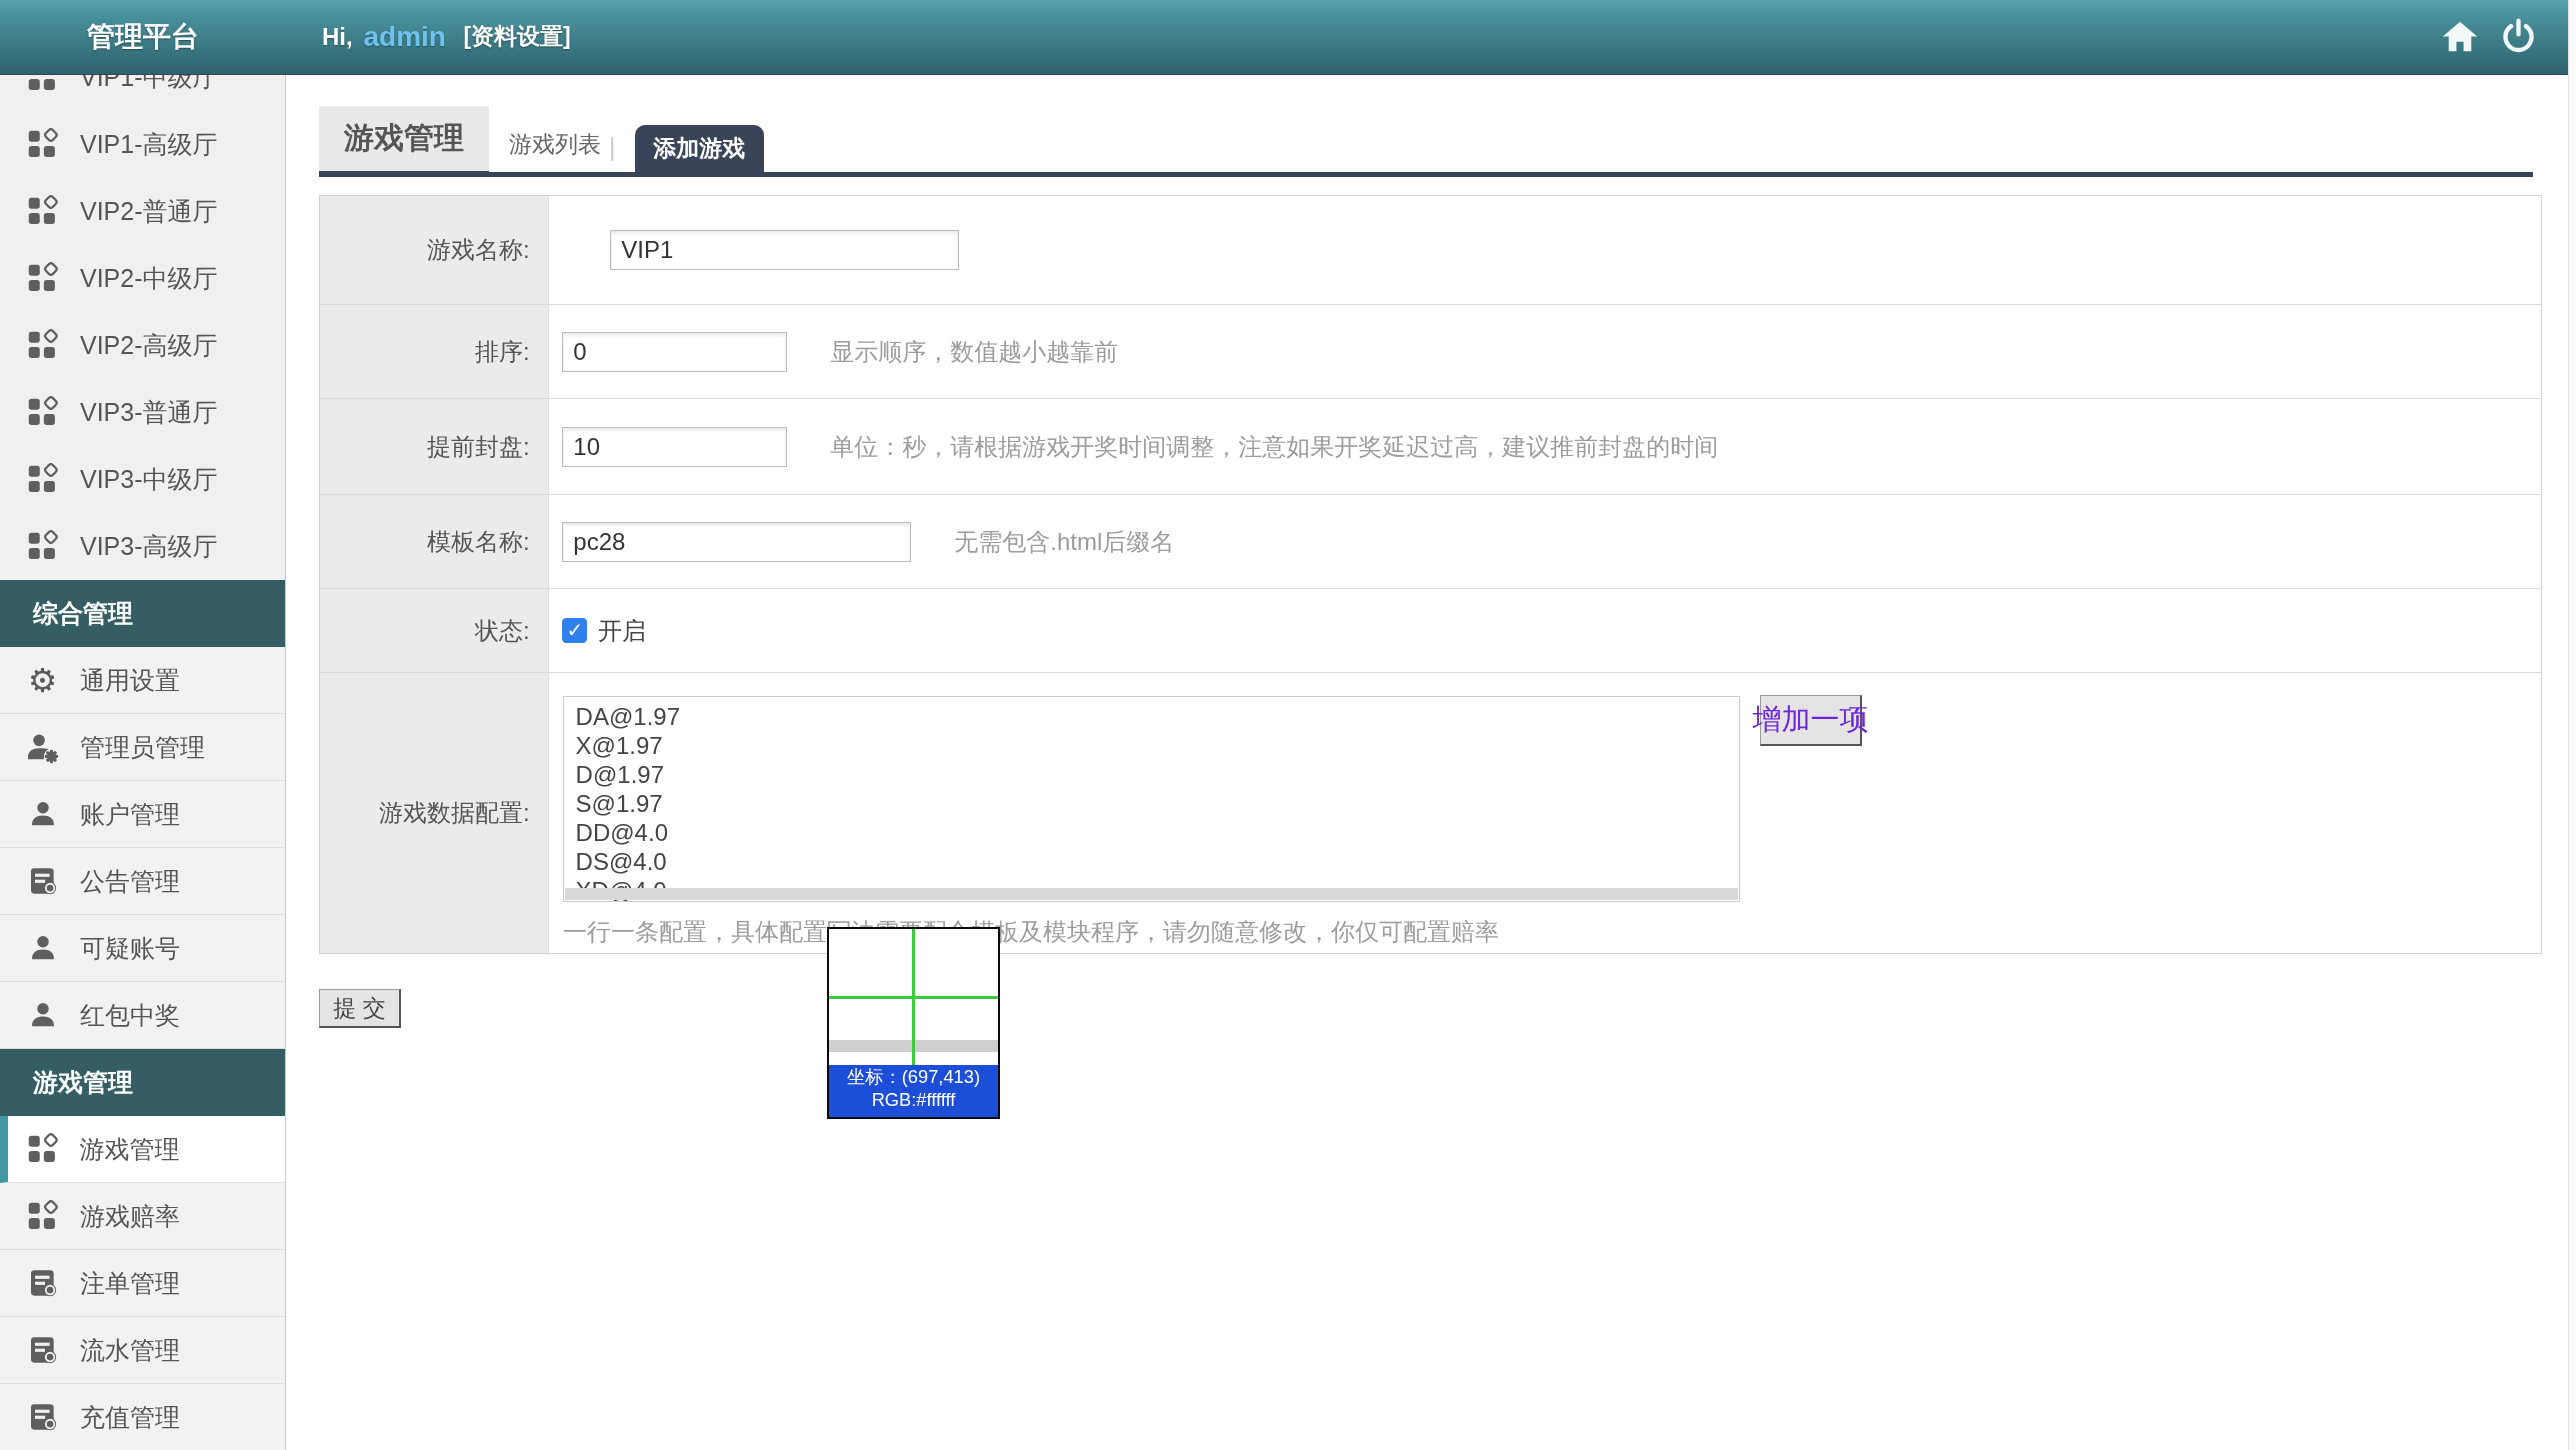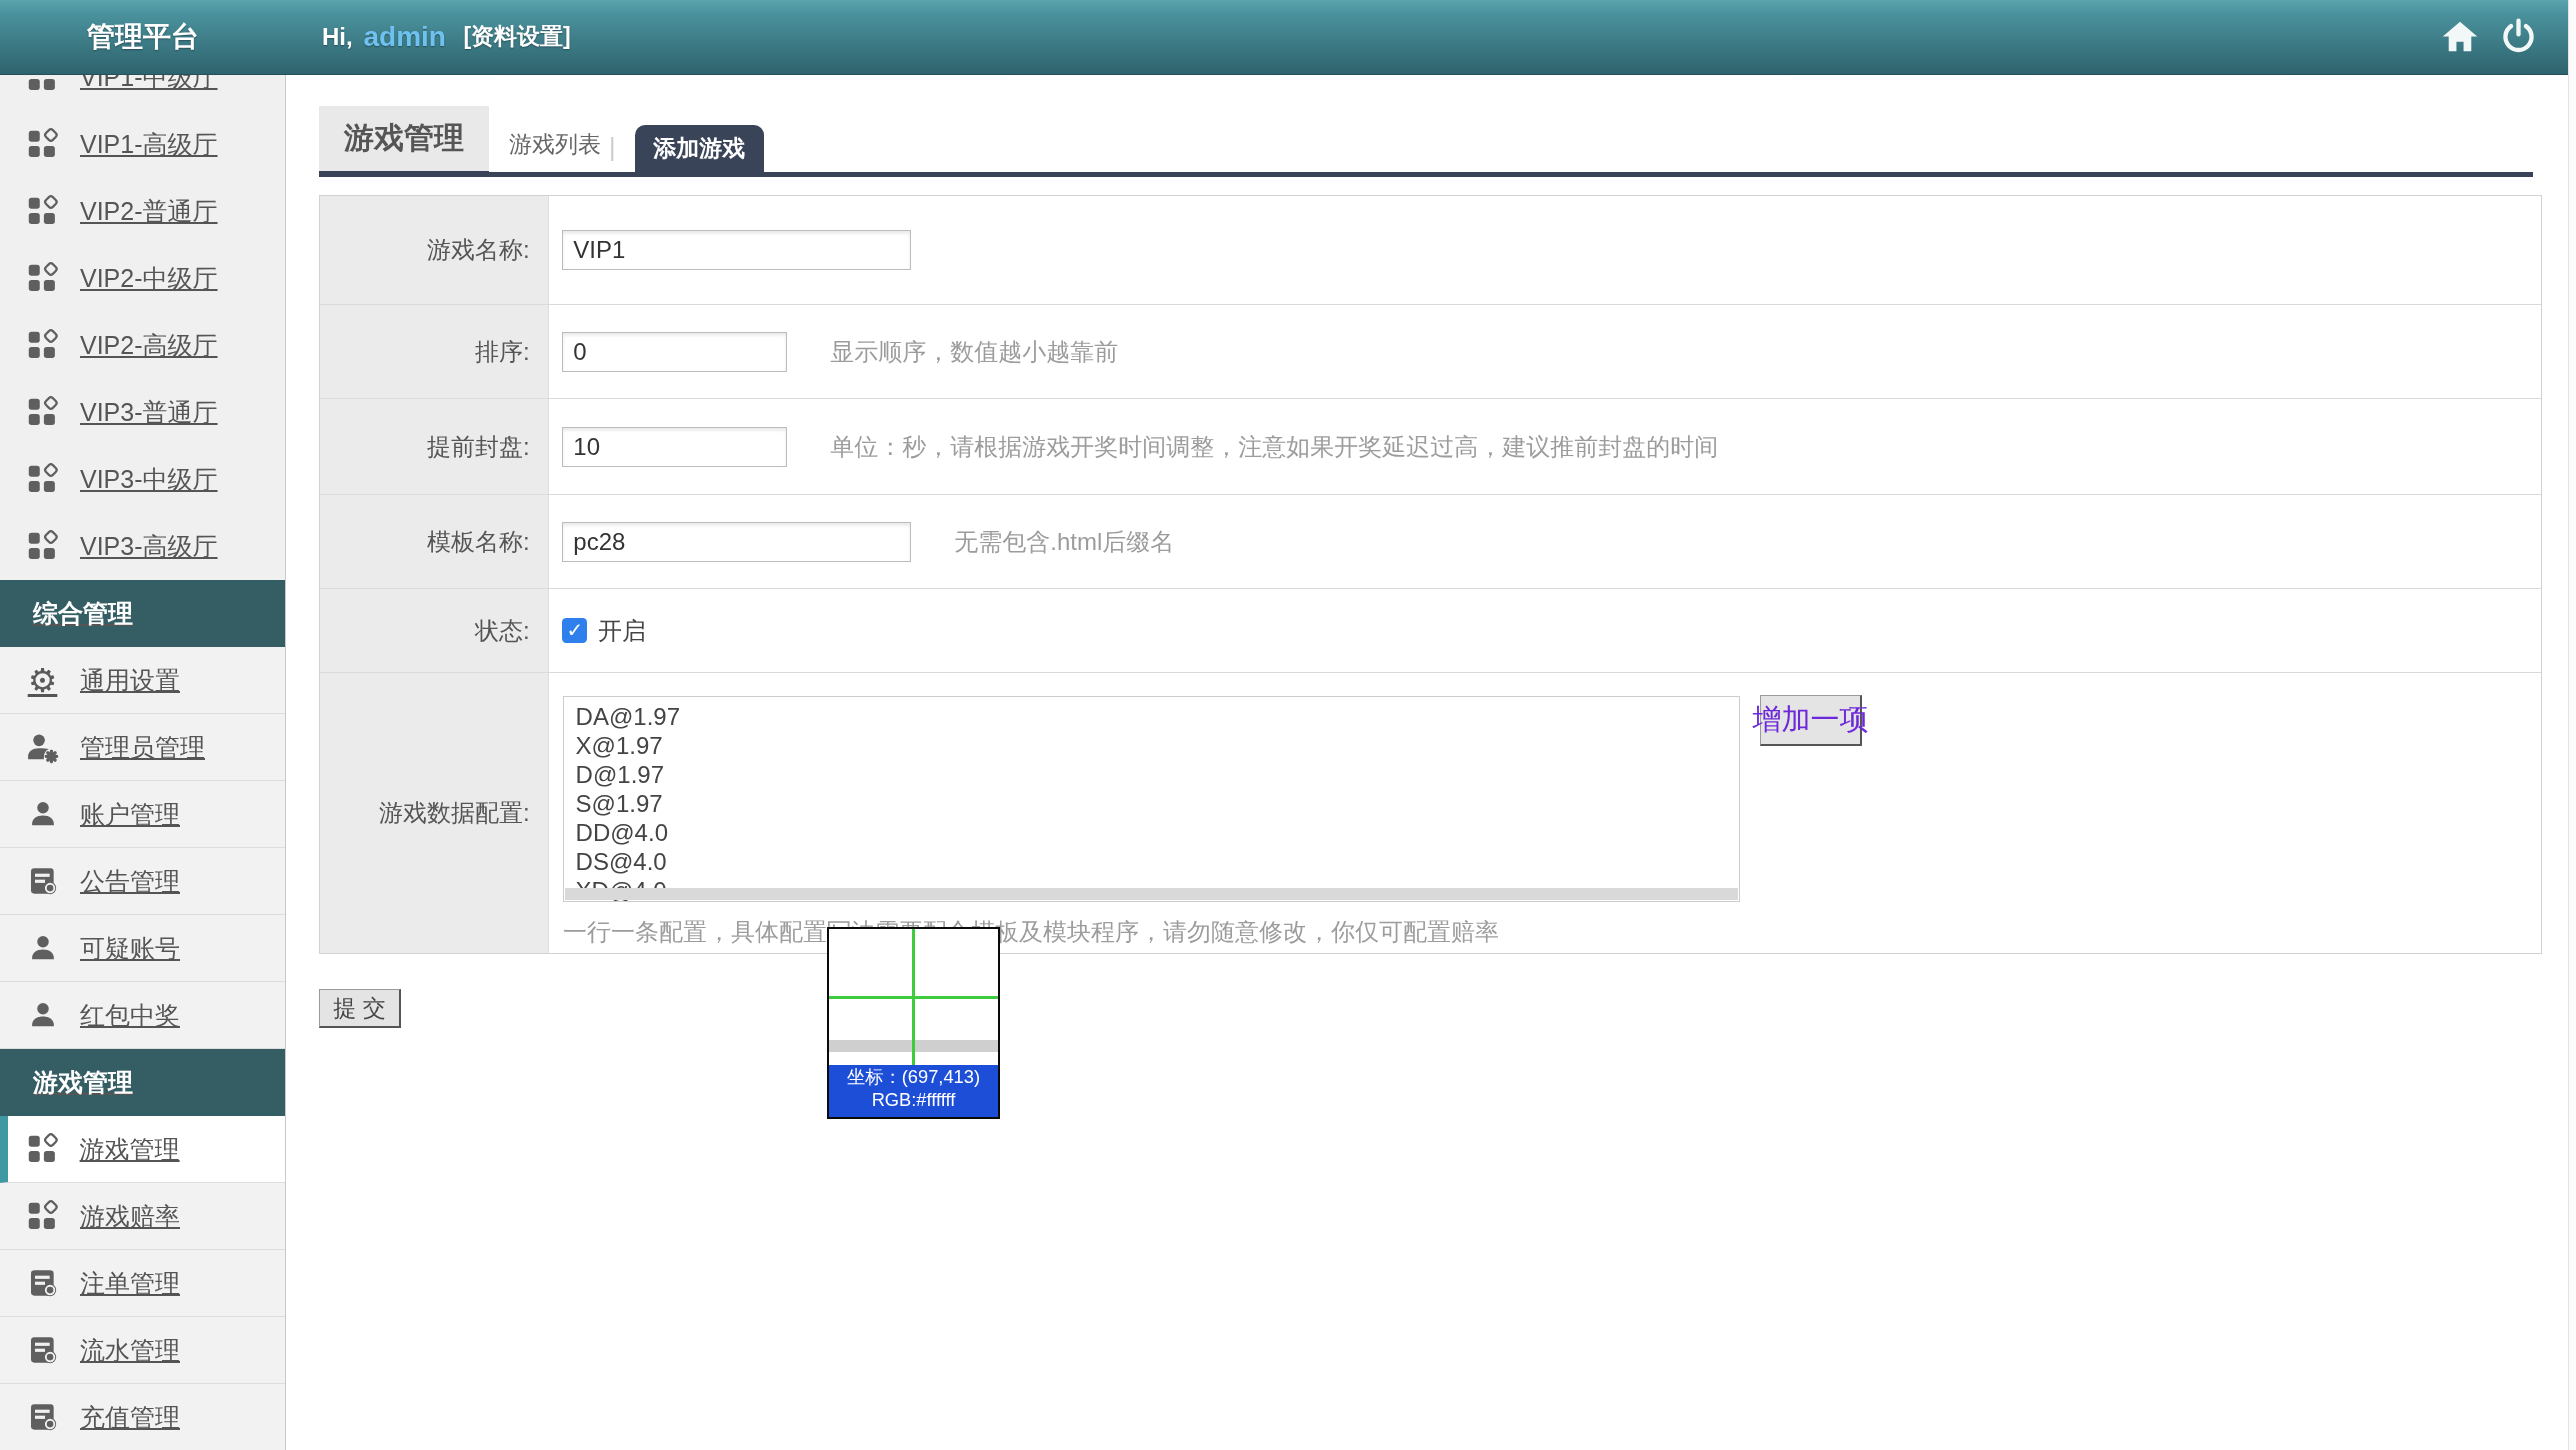--- a/index.html
+++ b/index.html
@@ -29,21 +29,21 @@
   .hdr-icons{position:absolute;right:40px;top:0;height:73px;display:flex;align-items:center;gap:21.6px;}
   .hdr-icons svg{display:block;}
   
   .scroll-strip{
     position:absolute;right:0;top:0;width:8.3px;height:1450px;background:#fbfbfb;
     border-left:0.8px solid #e3e3e3;z-index:60;box-sizing:border-box;
   }
   
   .sidebar{
     position:absolute;left:0;top:75px;width:286px;height:1375px;background:#f0f0f0;
-    border-right:0.8px solid #c9c9c9;box-sizing:border-box;overflow:hidden;z-index:5;text-decoration:underline;
+    border-right:0.8px solid #c9c9c9;box-sizing:border-box;overflow:hidden;z-index:5;
   }
   .side-list{margin-top:-31px;}
   .side-item{
     height:67px;display:flex;align-items:center;padding-left:25px;box-sizing:border-box;
     font-size:25px;color:#555;background:#f0f0f0;cursor:pointer;
   }
   .side-item .ic{width:35px;height:35px;flex:0 0 35px;display:flex;align-items:center;justify-content:center;}
   .side-item .lbl{margin-left:20px;white-space:nowrap;}
   .side-item.bordered{background:#f2f2f2;border-bottom:0.8px solid #dedede;}
   .side-item.active{
@@ -76,21 +76,21 @@
     background:#3a4459;color:#fff;font-size:23px;font-weight:bold;
     border-radius:10px 10px 0 0;cursor:pointer;white-space:nowrap;
   }
   
   .form-table{
     position:absolute;left:32px;top:120px;width:2223px;
     border:0.8px solid #d2d2d2;border-top:1.7px solid #d2d2d2;box-sizing:border-box;background:#fff;
   }
   .frow{display:flex;border-bottom:1.7px solid #dadada;}
   .frow:last-child{border-bottom:none;}
-  .r1{height:108px;}.r2{height:93px;}.r3{height:95px;}.r4{height:93px;}.r5{height:83px;}.r6{height:280px;}
+  .r1{height:108px;gap:48px;}.r2{height:93px;}.r3{height:95px;}.r4{height:93px;}.r5{height:83px;}.r6{height:280px;}
   .cell-label{
     width:229px;flex:0 0 229px;background:#ebebeb;display:flex;align-items:center;justify-content:flex-end;
     padding-right:18.3px;box-sizing:border-box;font-size:24px;color:#555;border-right:0.8px solid #ddd;
   }
   .cell-content{flex:1;display:flex;align-items:center;padding-left:13.3px;position:relative;}
   .inp{
     height:40px;border:0.8px solid #bcbcbc;box-shadow:inset 0 2.5px 3.3px rgba(0,0,0,.09);
     font-size:24px;color:#333;padding:0 10px;box-sizing:border-box;background:#fff;
     font-family:"Liberation Sans","DejaVu Sans",sans-serif;
   }

